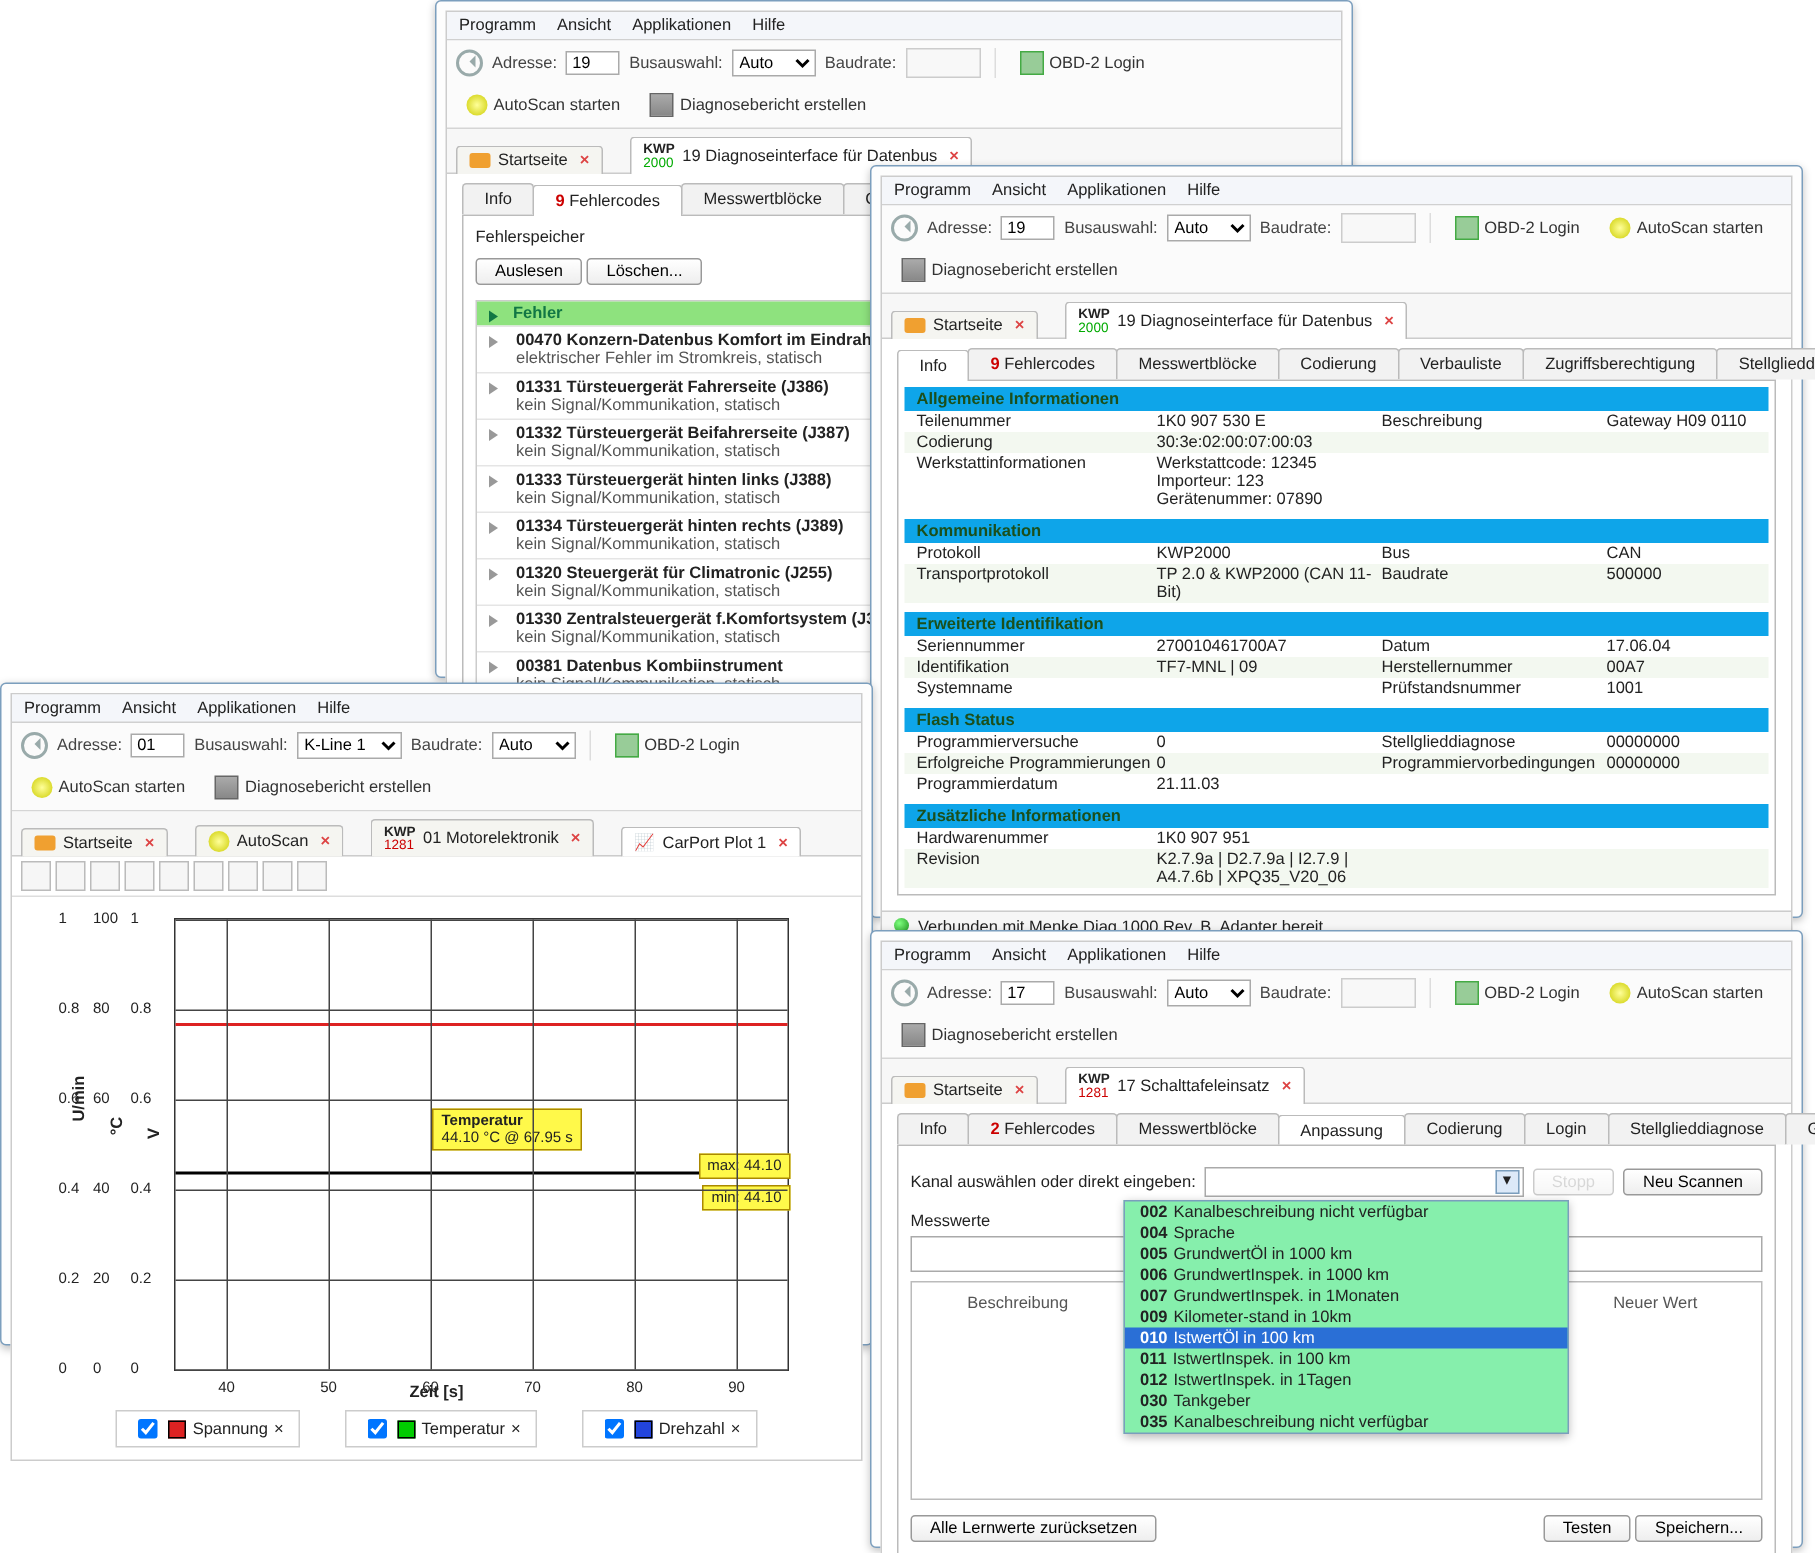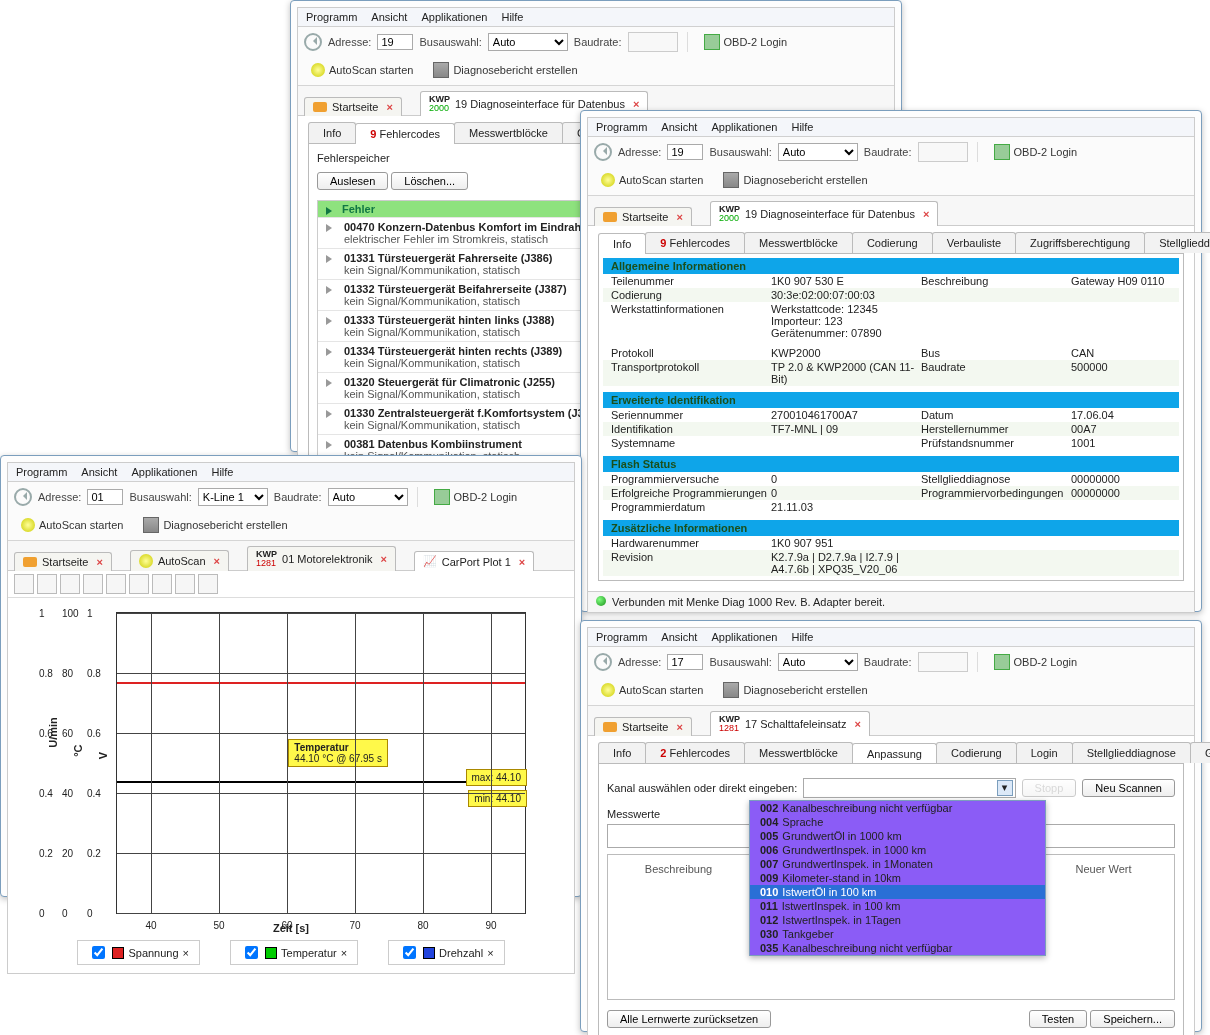--- a/index.html
+++ b/index.html
@@ -5,21 +5,21 @@
   html,body{margin:0;padding:0;font-family:Tahoma,Arial,sans-serif;font-size:11px;color:#222;background:#fff}
   .window{position:absolute;background:#fdfdfd;border:1px solid #7b9ebd;border-radius:4px;box-shadow:0 2px 6px rgba(0,0,0,.25)}
   .window::before{content:"";position:absolute;inset:0;border-radius:4px;pointer-events:none}
   .win-inner{margin:6px;border:1px solid #ccc;background:#fff;display:flex;flex-direction:column}
   .menubar{display:flex;gap:14px;padding:3px 8px;background:#f4f6fa;border-bottom:1px solid #d0d0d0}
   .menubar span{cursor:pointer}
   .toolbar{display:flex;align-items:center;gap:6px;padding:4px 6px;border-bottom:1px solid #d5d5d5;background:#fbfbfb;flex-wrap:wrap}
   .toolbar .label{color:#444}
   .toolbar input[type=text]{width:28px;border:1px solid #aaa;padding:1px 3px;font:inherit;background:#fff}
   .toolbar select, .combo{border:1px solid #aaa;font:inherit;height:18px;background:#fff}
-  .toolbar select{width:80px}
+  .toolbar select{width:56px}
   .baud-empty{width:48px;height:18px;border:1px solid #ccc;background:#f8f8f8}
   .tbtn{display:inline-flex;align-items:center;gap:4px;padding:2px 6px;border:1px solid transparent;border-radius:2px;cursor:pointer;color:#333}
   .ticon{width:14px;height:14px;display:inline-block}
   .ticon.back{border:2px solid #9aa;border-radius:50%;position:relative}
   .ticon.back::after{content:"";position:absolute;left:3px;top:2px;border:4px solid transparent;border-right-color:#9aa}
   .ticon.rep{background:linear-gradient(#aaa,#888);border:1px solid #666}
   .ticon.obd{background:#98cc98;border:1px solid #4a4}
   .ticon.scan{background:radial-gradient(circle at 50% 50%,#ff9,#cc0);border-radius:50%}
   .sep{width:1px;height:20px;background:#ddd;margin:0 3px}
   .tabs-row{display:flex;align-items:flex-end;gap:18px;padding:4px 6px 0 6px;background:#f7f7f7;border-bottom:1px solid #ccc}
@@ -63,21 +63,21 @@
   .ylabel{position:absolute;left:-85px;top:50%;transform:rotate(-90deg) translateX(50%);transform-origin:left top;font-weight:bold;white-space:nowrap}
   .note{position:absolute;background:#fff94a;border:1px solid #aa8800;padding:2px 5px;font-size:10px}
   .grid-line{position:absolute;background:#444}
   .trace-red{position:absolute;left:0;right:0;height:2px;background:#d22}
   .trace-black{position:absolute;left:0;right:0;height:2px;background:#000}
   .tick-y{position:absolute;left:-30px;font-size:10px;transform:translateY(-50%)}
   .tick-y2{position:absolute;left:-55px;font-size:10px;transform:translateY(-50%)}
   .tick-y3{position:absolute;left:-78px;font-size:10px;transform:translateY(-50%)}
   .tick-x{position:absolute;bottom:-18px;font-size:10px;transform:translateX(-50%)}
   
-  .dropdown-open{position:absolute;background:#8b5cf6;border:1px solid #7b9ebd;box-shadow:0 2px 6px rgba(0,0,0,.3);font-size:11px;z-index:5}
+  .dropdown-open{position:absolute;background:#86efac;border:1px solid #7b9ebd;box-shadow:0 2px 6px rgba(0,0,0,.3);font-size:11px;z-index:5}
   .dropdown-open .opt{padding:1px 10px;white-space:nowrap;cursor:pointer}
   .dropdown-open .opt.sel{background:#2a6fd6;color:#fff}
   .dropdown-open .opt b{font-weight:bold;margin-right:4px}
   .dflex{display:flex;gap:6px;align-items:center}
   .thin-input{border:1px solid #aaa;height:18px;flex:1}
   .box{border:1px solid #bbb;padding:8px;margin-top:6px}
   .box-header{display:flex;gap:20px;color:#555;font-weight:normal;margin-bottom:6px}
   .box-header span{flex:1;text-align:center}
 </style>
 </head>
@@ -251,20 +251,21 @@
           <span class="k2"></span>
           <span class="v2"></span>
         </div>
         <div class="row">
           <span class="k">Werkstattinformationen</span>
           <span class="v">Werkstattcode: 12345  Importeur: 123  Gerätenummer: 07890</span>
           <span class="k2"></span>
           <span class="v2"></span>
         </div>
         <div style="height:6px"></div>
+        <div class="section-hdr">Kommunikation</div>
         <div class="row">
           <span class="k">Protokoll</span>
           <span class="v">KWP2000</span>
           <span class="k2">Bus</span>
           <span class="v2">CAN</span>
         </div>
         <div class="row alt">
           <span class="k">Transportprotokoll</span>
           <span class="v">TP 2.0 &amp; KWP2000 (CAN 11-Bit)</span>
           <span class="k2">Baudrate</span>

